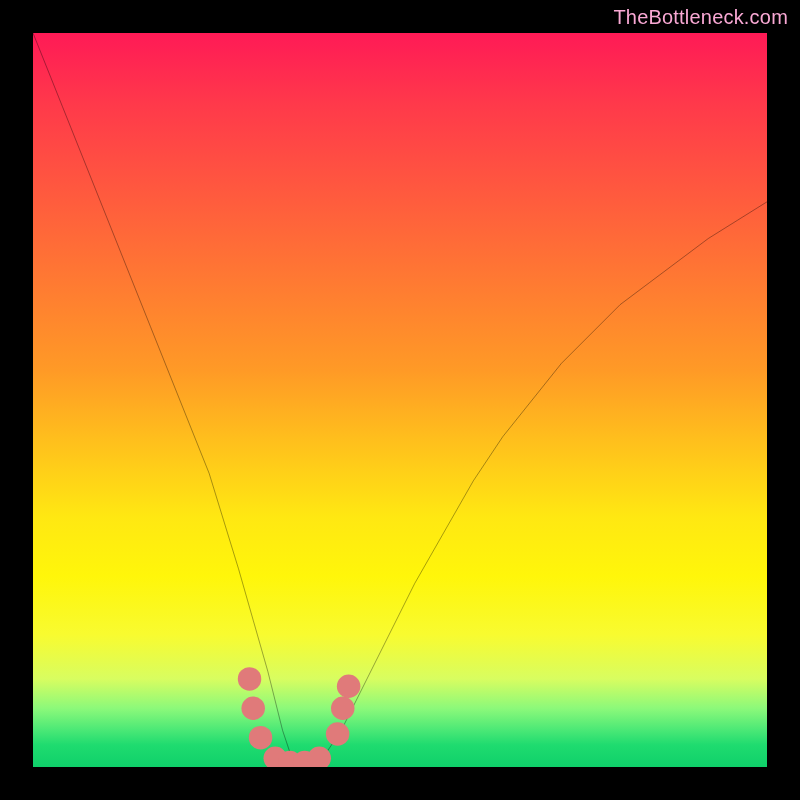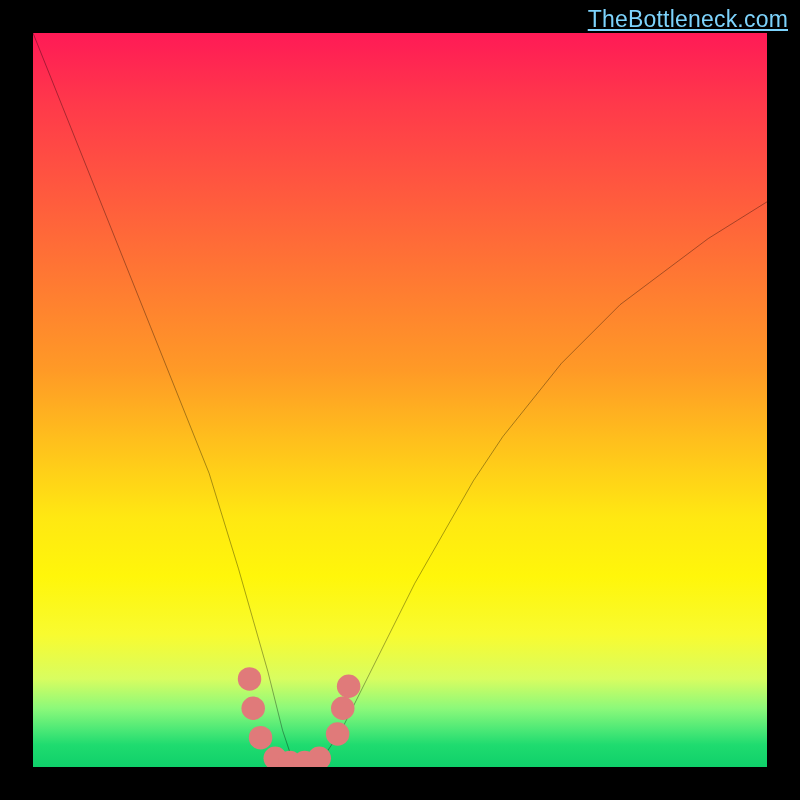--- a/index.html
+++ b/index.html
@@ -44,26 +44,25 @@
   .plot svg {
     position: absolute;
     top: 0; left: 0;
     width: 734px;
     height: 734px;
   }
   .watermark {
     position: absolute;
     top: 6px;
     right: 12px;
-    color: #7dd3fc;
-    font-size: 23px;
+    color: #f9a8d4;
+    font-size: 20px;
     font-weight: 500;
     letter-spacing: 0.2px;
     user-select: none;
-    text-decoration: underline;
   }
 </style>
 </head>
 <body>
 
 <div class="frame">
   <div class="watermark">TheBottleneck.com</div>
   <div class="plot">
     <svg viewBox="0 0 100 100" preserveAspectRatio="none">
       <path id="curve-path" fill="none" stroke="#000000" stroke-width="0.35" vector-effect="non-scaling-stroke" stroke-linejoin="round" stroke-linecap="round" d="M0.00 0.00 L4.00 10.00 L8.00 20.00 L12.00 30.00 L16.00 40.00 L20.00 50.00 L24.00 60.00 L28.00 73.00 L30.00 80.00 L32.00 87.00 L33.00 91.00 L34.00 95.00 L35.00 98.00 L36.00 99.50 L38.00 99.50 L40.00 98.00 L42.00 95.00 L44.00 91.00 L48.00 83.00 L52.00 75.00 L56.00 68.00 L60.00 61.00 L64.00 55.00 L68.00 50.00 L72.00 45.00 L76.00 41.00 L80.00 37.00 L84.00 34.00 L88.00 31.00 L92.00 28.00 L96.00 25.50 L100.00 23.00"></path>

